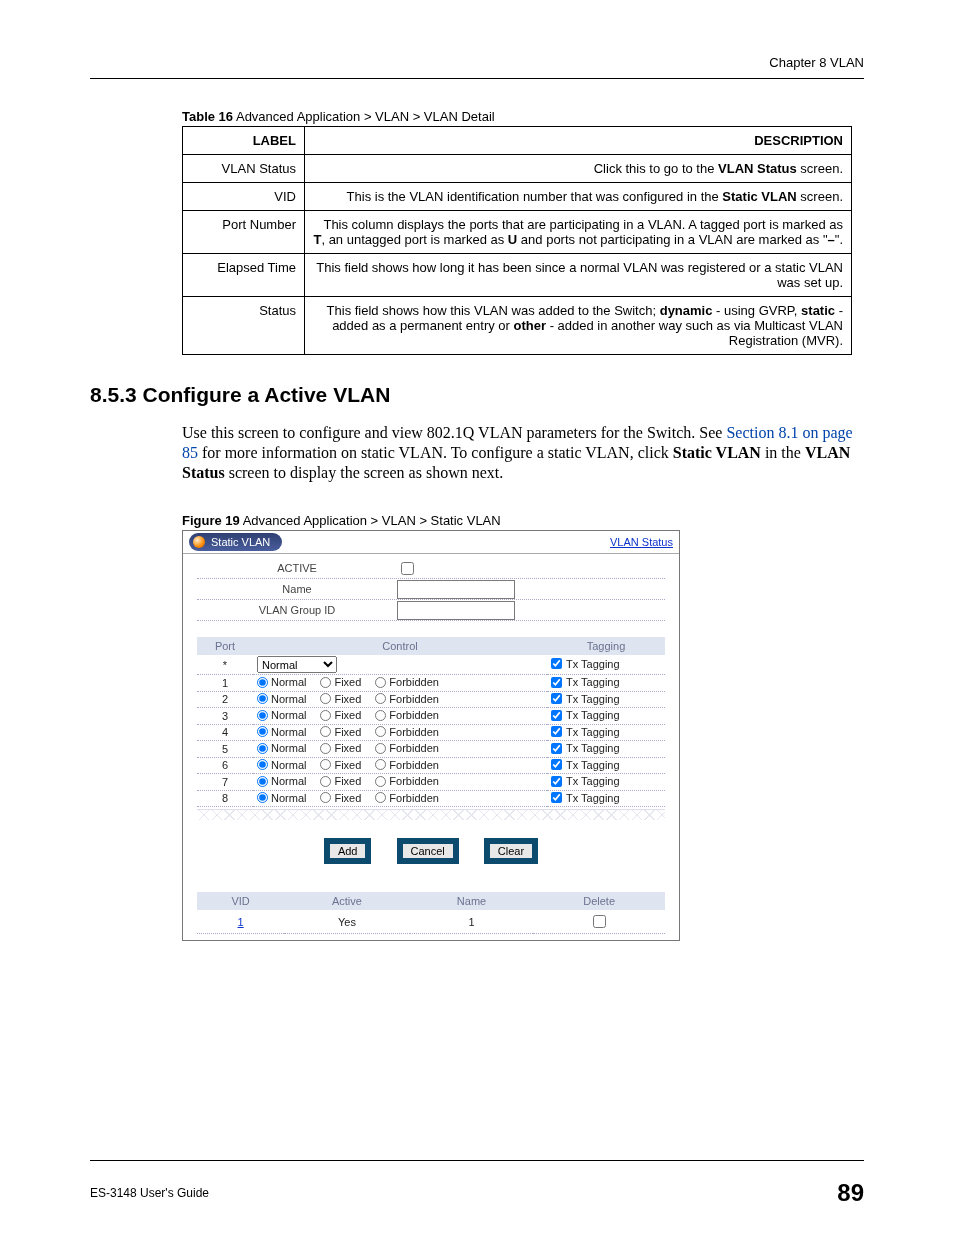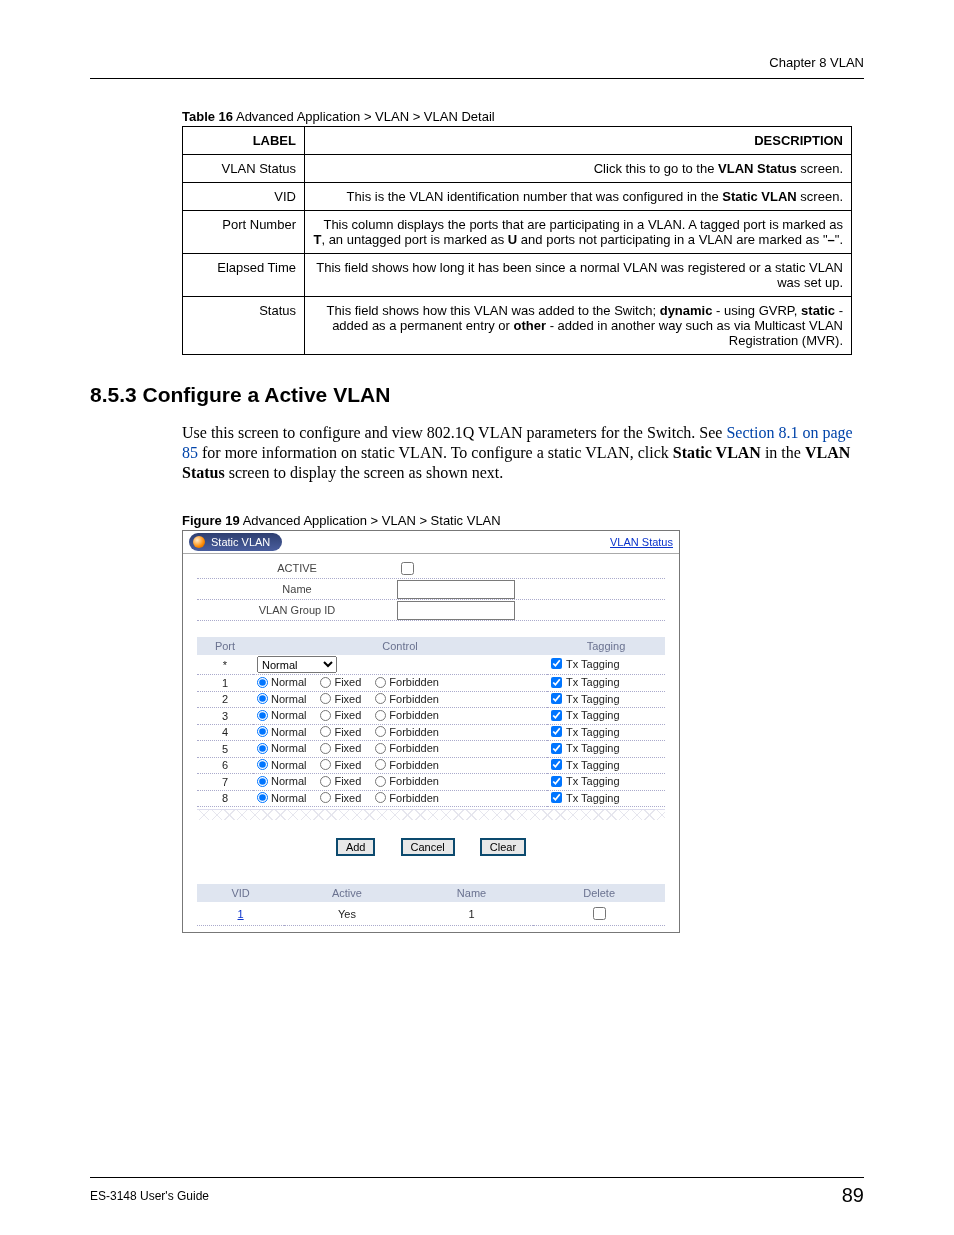--- a/index.html
+++ b/index.html
@@ -184,21 +184,21 @@
   .btn-row {
     text-align: center;
     padding: 18px 0 18px 0;
   }
   .btn-row button {
     font-size: 11px;
     padding: 1px 8px;
     margin: 0 11px;
     font-family: Arial, Helvetica, sans-serif;
     background: #e8e8e8;
-    border: 2px solid #0c4a6e;
+    border: 6px solid #0c4a6e;
   }
   .zigzag {
     height: 10px;
     margin: 2px 0 0 0;
     background: repeating-linear-gradient(135deg, transparent 0 8px, #e6e6ee 8px 9px),
                 repeating-linear-gradient(45deg, transparent 0 8px, #e6e6ee 8px 9px);
     border-top: 1px solid #dde;
   }
   .vlan-list {
     width: 100%;
@@ -219,33 +219,33 @@
     border-bottom: 1px dotted #aac;
   }
   .vlan-list td .vid-link { color: #0a33cc; text-decoration: underline; }
 
   .footer {
     position: absolute;
     bottom: 28px;
     left: 90px;
     right: 90px;
     border-top: 1px solid #000;
-    padding-top: 6px;
+    padding-top: 18px;
     display: flex;
     justify-content: space-between;
     align-items: center;
   }
   .footer .guide {
     font-family: Arial, Helvetica, sans-serif;
     font-size: 12px;
   }
   .footer .pnum {
     font-family: Arial, Helvetica, sans-serif;
-    font-size: 20px;
-    font-weight: normal;
+    font-size: 24px;
+    font-weight: bold;
     text-align: center;
   }
 </style>
 </head>
 <body>
 
 <div class="page">
   <div class="chapter-label">Chapter 8 VLAN</div>
   <hr class="rule">
 

